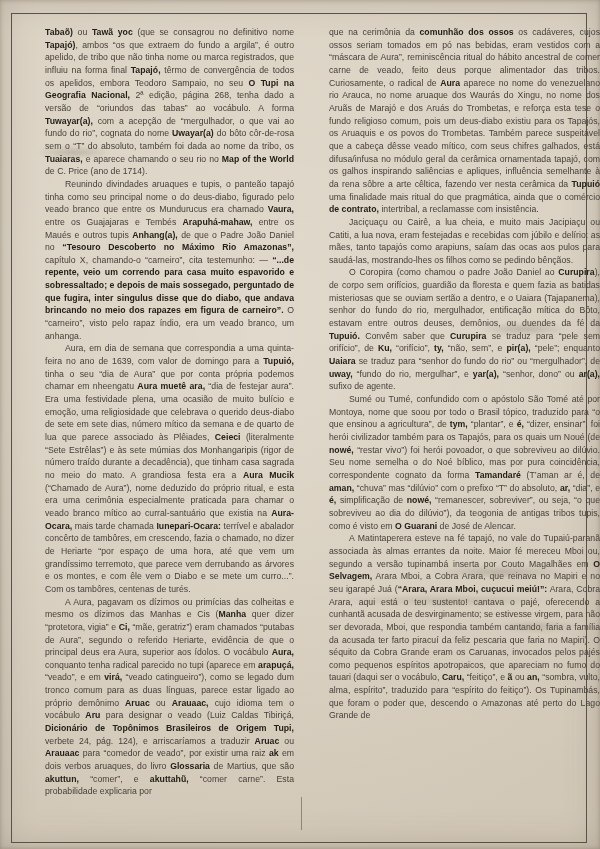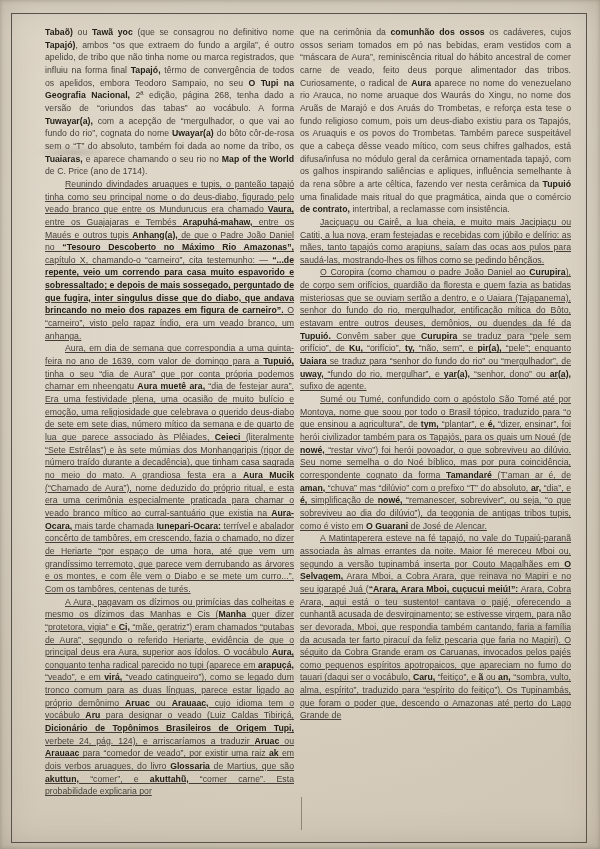--- a/index.html
+++ b/index.html
@@ -27,23 +27,23 @@
   .col{
     position:absolute;
     top:26px;
     font-size:8.7px;
     line-height:12.65px;
     color:#433f38;
     text-align:justify;
     letter-spacing:0.02px;
   }
   .col-left{left:45px;width:249px;}
-  .col-right{left:300px;width:271px;}
+  .col-right{left:329px;width:271px;}
   .para{margin:0;}
-  .para.indent{text-indent:20px;text-decoration:underline;}
+  .para.indent{text-indent:20px;}
   .para b{color:#242119;font-weight:bold;}
   .stain{
     position:absolute;
     background:radial-gradient(ellipse at center, rgba(112,106,92,0.30), rgba(112,106,92,0) 70%);
     filter:blur(1.5px);
     pointer-events:none;
   }
   .stain.s1{left:36px;top:146px;width:76px;height:13px;}
   .stain.s2{left:478px;top:322px;width:92px;height:14px;}
   .stain.s3{left:430px;top:565px;width:140px;height:14px;}

